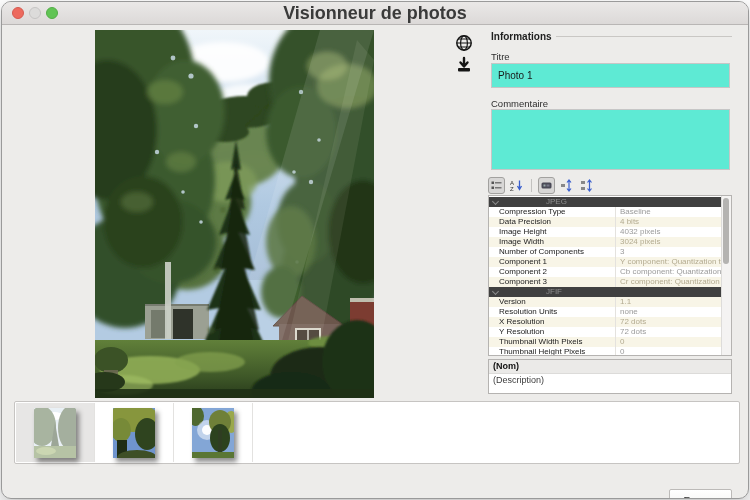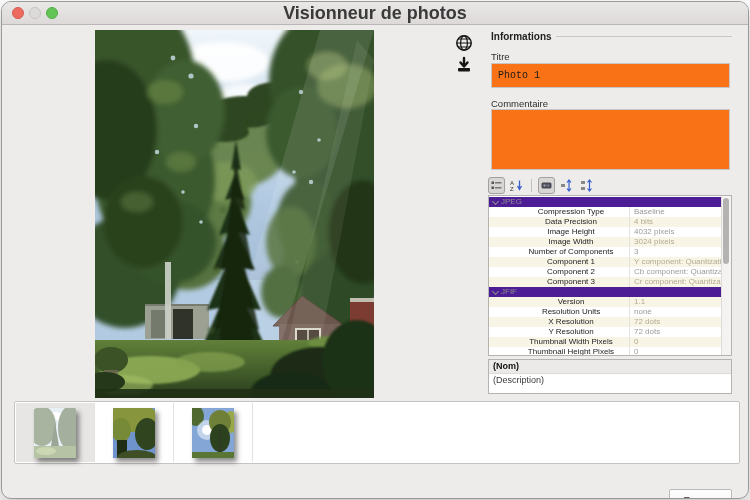--- a/index.html
+++ b/index.html
@@ -18,41 +18,41 @@
   
   .photo{position:absolute;left:93px;top:28px;width:279px;height:368px;overflow:hidden;background:#b3cbe2;}
   
   .side-btn{position:absolute;width:20px;height:20px;border:none;background:transparent;
     padding:0;cursor:pointer;color:#111;}
   .side-btn svg{display:block;}
   .info-head{position:absolute;left:489px;top:29px;width:241px;display:flex;align-items:center;gap:4px;}
   .info-head .lbl{font-size:10px;font-weight:bold;color:#1f1f1f;white-space:nowrap;}
   .info-head .rule{flex:1;height:1px;background:#c9c7c4;}
   .field-label{position:absolute;font-size:9.5px;color:#2e2e2e;}
-  .txt{position:absolute;box-sizing:border-box;background:#f97316;border:1px solid #c6c6c6;
-    font-family:Liberation Mono, monospace;font-size:10px;color:#1a1a1a;padding:2px 6px;outline:none;}
+  .txt{position:absolute;box-sizing:border-box;background:#5eead4;border:1px solid #c6c6c6;
+    font-family:Liberation Sans, sans-serif;font-size:10px;color:#1a1a1a;padding:2px 6px;outline:none;}
   input.txt{left:489px;top:61px;width:239px;height:25px;}
   textarea.txt{left:489px;top:107px;width:239px;height:61px;resize:none;}
   
   .meta-toolbar{position:absolute;left:486px;top:174px;height:18px;display:flex;align-items:center;gap:3px;}
   .tbtn{width:17px;height:17px;border:1px solid transparent;border-radius:3px;background:transparent;
     display:flex;align-items:center;justify-content:center;padding:0;cursor:pointer;box-sizing:border-box;}
   .tbtn.pressed{background:#d8d7d6;border-color:#a2a19f;}
   .tsep{width:1px;height:13px;background:#c3c2c0;margin:0 3px;}
   
   .meta-table{position:absolute;left:486px;top:193px;width:244px;height:161px;box-sizing:border-box;
     background:#fff;border:1px solid #b5b3b1;overflow:hidden;}
   .meta-rows{position:absolute;left:0;top:1px;right:9px;}
   .mrow{display:flex;height:10px;line-height:10px;font-size:8px;align-items:center;overflow:hidden;}
   .mrow.cream{background:#f8f5e7;}
-  .mrow .mkey{width:116px;flex:none;padding-left:24px;color:#222;white-space:nowrap;overflow:hidden;
-    border-right:1px solid #e4e2de;height:100%;text-align:center;}
+  .mrow .mkey{width:116px;flex:none;padding-left:10px;color:#222;white-space:nowrap;overflow:hidden;
+    border-right:1px solid #e4e2de;height:100%;}
   .mrow .mval{flex:1;padding-left:4px;color:#9b9b9b;white-space:nowrap;overflow:hidden;}
   .mrow.cream .mval{color:#b3ab90;}
-  .mrow.group{color:#8f8f8f;background:#4c1d95;}
+  .mrow.group{color:#8f8f8f;background:#404040;gap:45px;}
   .mrow.group .gname{padding-left:3px;}
   .chev{display:inline-block;width:4px;height:4px;border-left:1px solid #8a8a8a;
     border-bottom:1px solid #8a8a8a;transform:rotate(-45deg);margin:0 0 2px 4px;}
   .meta-scroll{position:absolute;top:0;right:0;bottom:0;width:9px;background:#f4f3f2;border-left:1px solid #dddcda;}
   .meta-thumbbar{position:absolute;top:2px;left:1px;width:6px;height:66px;background:#b4b3b1;border-radius:3px;}
   
   .desc-panel{position:absolute;left:486px;top:357px;width:244px;height:35px;box-sizing:border-box;
     background:#fff;border:1px solid #b5b3b1;overflow:hidden;}
   .desc-name{height:13px;line-height:13px;background:#ebeae8;border-bottom:1px solid #dcdbd9;
     font-size:9px;font-weight:bold;color:#111;padding-left:4px;}

